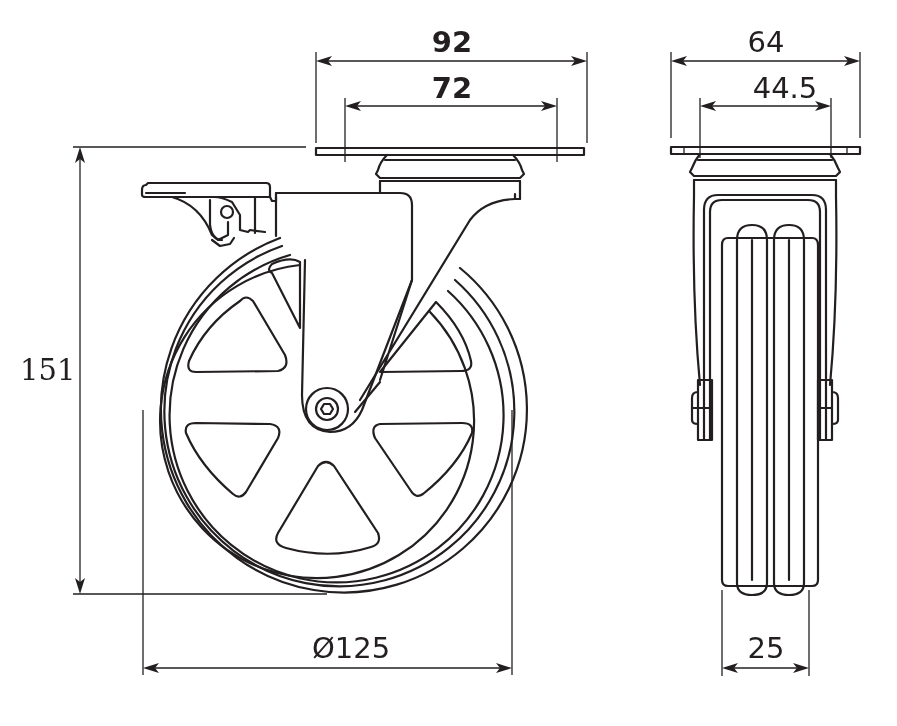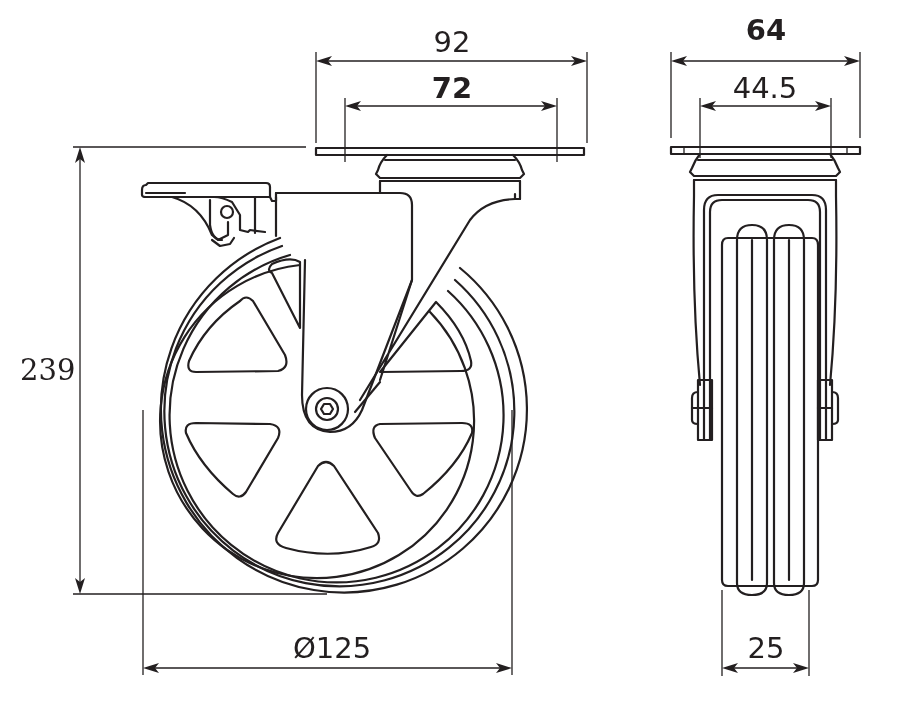--- a/index.html
+++ b/index.html
@@ -131,19 +131,19 @@
     <polygon class="arrow" points="512,668 496,663 500,668 496,673"></polygon>
 
     <line class="dim" x1="722" y1="590" x2="722" y2="676"></line>
     <line class="dim" x1="809" y1="590" x2="809" y2="676"></line>
     <line class="dim" x1="726" y1="668" x2="805" y2="668"></line>
     <polygon class="arrow" points="722,668 738,663 734,668 738,673"></polygon>
     <polygon class="arrow" points="809,668 793,663 797,668 793,673"></polygon>
   </g>
 </svg>
 
-<div class="lbl" style="left:452px; top:28px;">92</div>
+<div class="lbl" style="left:452px; top:28px;font-weight:bold;">92</div>
 <div class="lbl" style="left:452px; top:74px;font-weight:bold;">72</div>
-<div class="lbl" style="left:766px; top:16px;font-weight:bold;">64</div>
-<div class="lbl" style="left:765px; top:74px;">44.5</div>
-<div class="lbl lbl-serif" style="left:20px; top:356px;">239</div>
-<div class="lbl" style="left:332px; top:634px;">Ø125</div>
+<div class="lbl" style="left:766px; top:28px;">64</div>
+<div class="lbl" style="left:785px; top:74px;">44.5</div>
+<div class="lbl lbl-serif" style="left:20px; top:356px;">151</div>
+<div class="lbl" style="left:351px; top:634px;">Ø125</div>
 <div class="lbl" style="left:766px; top:634px;">25</div>
 
 </body></html>

